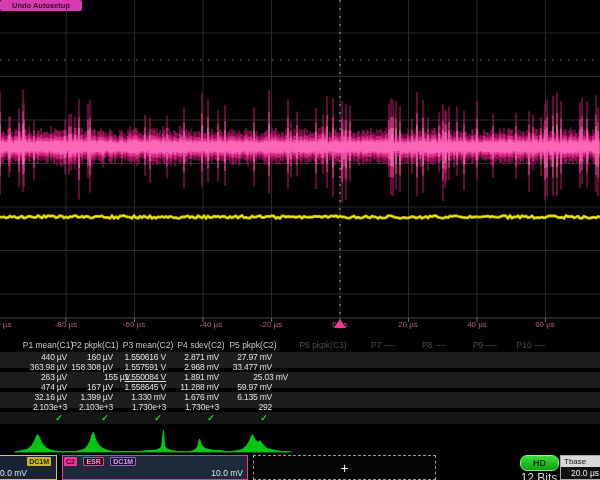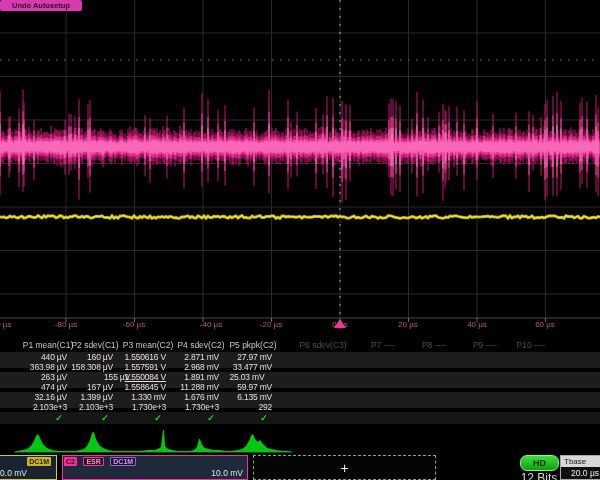--- a/index.html
+++ b/index.html
@@ -119,25 +119,25 @@
       <span class="axlbl" style="left: 271px; color: rgb(178, 92, 127);">-20 µs</span>
       <span class="axlbl" style="left: 340px; color: rgb(178, 92, 127);">0 µs</span>
       <span class="axlbl" style="left: 408px; color: rgb(178, 92, 127);">20 µs</span>
       <span class="axlbl" style="left: 477px; color: rgb(178, 92, 127);">40 µs</span>
       <span class="axlbl" style="left: 545px; color: rgb(178, 92, 127);">60 µs</span>
     </div>
 
   <div class="stats">
     <div id="shead-row">
         <span class="shead" style="left: 48px;">P1 mean(C1)</span>
-        <span class="shead" style="left: 95px;">P2 sdev(C1)</span>
+        <span class="shead" style="left: 95px;">P2 pkpk(C1)</span>
         <span class="shead" style="left: 148px;">P3 mean(C2)</span>
         <span class="shead" style="left: 201px;">P4 sdev(C2)</span>
         <span class="shead" style="left: 253px;">P5 pkpk(C2)</span>
-        <span class="shead sdim" style="left: 323px;">P6 sdev(C3)</span>
+        <span class="shead sdim" style="left: 323px;">P6 pkpk(C3)</span>
         <span class="shead sdim" style="left: 383px;">P7 ----</span>
         <span class="shead sdim" style="left: 434px;">P8 ----</span>
         <span class="shead sdim" style="left: 485px;">P9 ----</span>
         <span class="shead sdim" style="left: 531px;">P10 ----</span>
       </div>
     <div id="srows">
         <div class="srow alt" style="top: 14px;">
           <span class="scell" style="left: -3px;">440 µV</span>
           <span class="scell" style="left: 43px;">160 µV</span>
           <span class="scell" style="left: 96px;">1.550616 V</span>
@@ -149,21 +149,21 @@
           <span class="scell" style="left: 43px;">158.308 µV</span>
           <span class="scell" style="left: 96px;">1.557591 V</span>
           <span class="scell" style="left: 149px;">2.968 mV</span>
           <span class="scell" style="left: 202px;">33.477 mV</span>
         </div>
         <div class="srow alt" style="top: 34px; padding-left: 15px;">
           <span class="scell" style="left: -3px;">263 µV</span>
           <span class="scell" style="left: 60px;">155 µV</span>
           <span class="scell" style="left: 96px; text-decoration: underline;">1.550084 V</span>
           <span class="scell" style="left: 149px;">1.891 mV</span>
-          <span class="scell" style="left: 212px; text-align: center;">25.03 mV</span>
+          <span class="scell" style="left: 218px;">25.03 mV</span>
         </div>
         <div class="srow" style="top: 44px;">
           <span class="scell" style="left: -3px;">474 µV</span>
           <span class="scell" style="left: 43px;">167 µV</span>
           <span class="scell" style="left: 96px;">1.558645 V</span>
           <span class="scell" style="left: 149px;">11.288 mV</span>
           <span class="scell" style="left: 202px;">59.97 mV</span>
         </div>
         <div class="srow alt" style="top: 54px;">
           <span class="scell" style="left: -3px;">32.16 µV</span>

